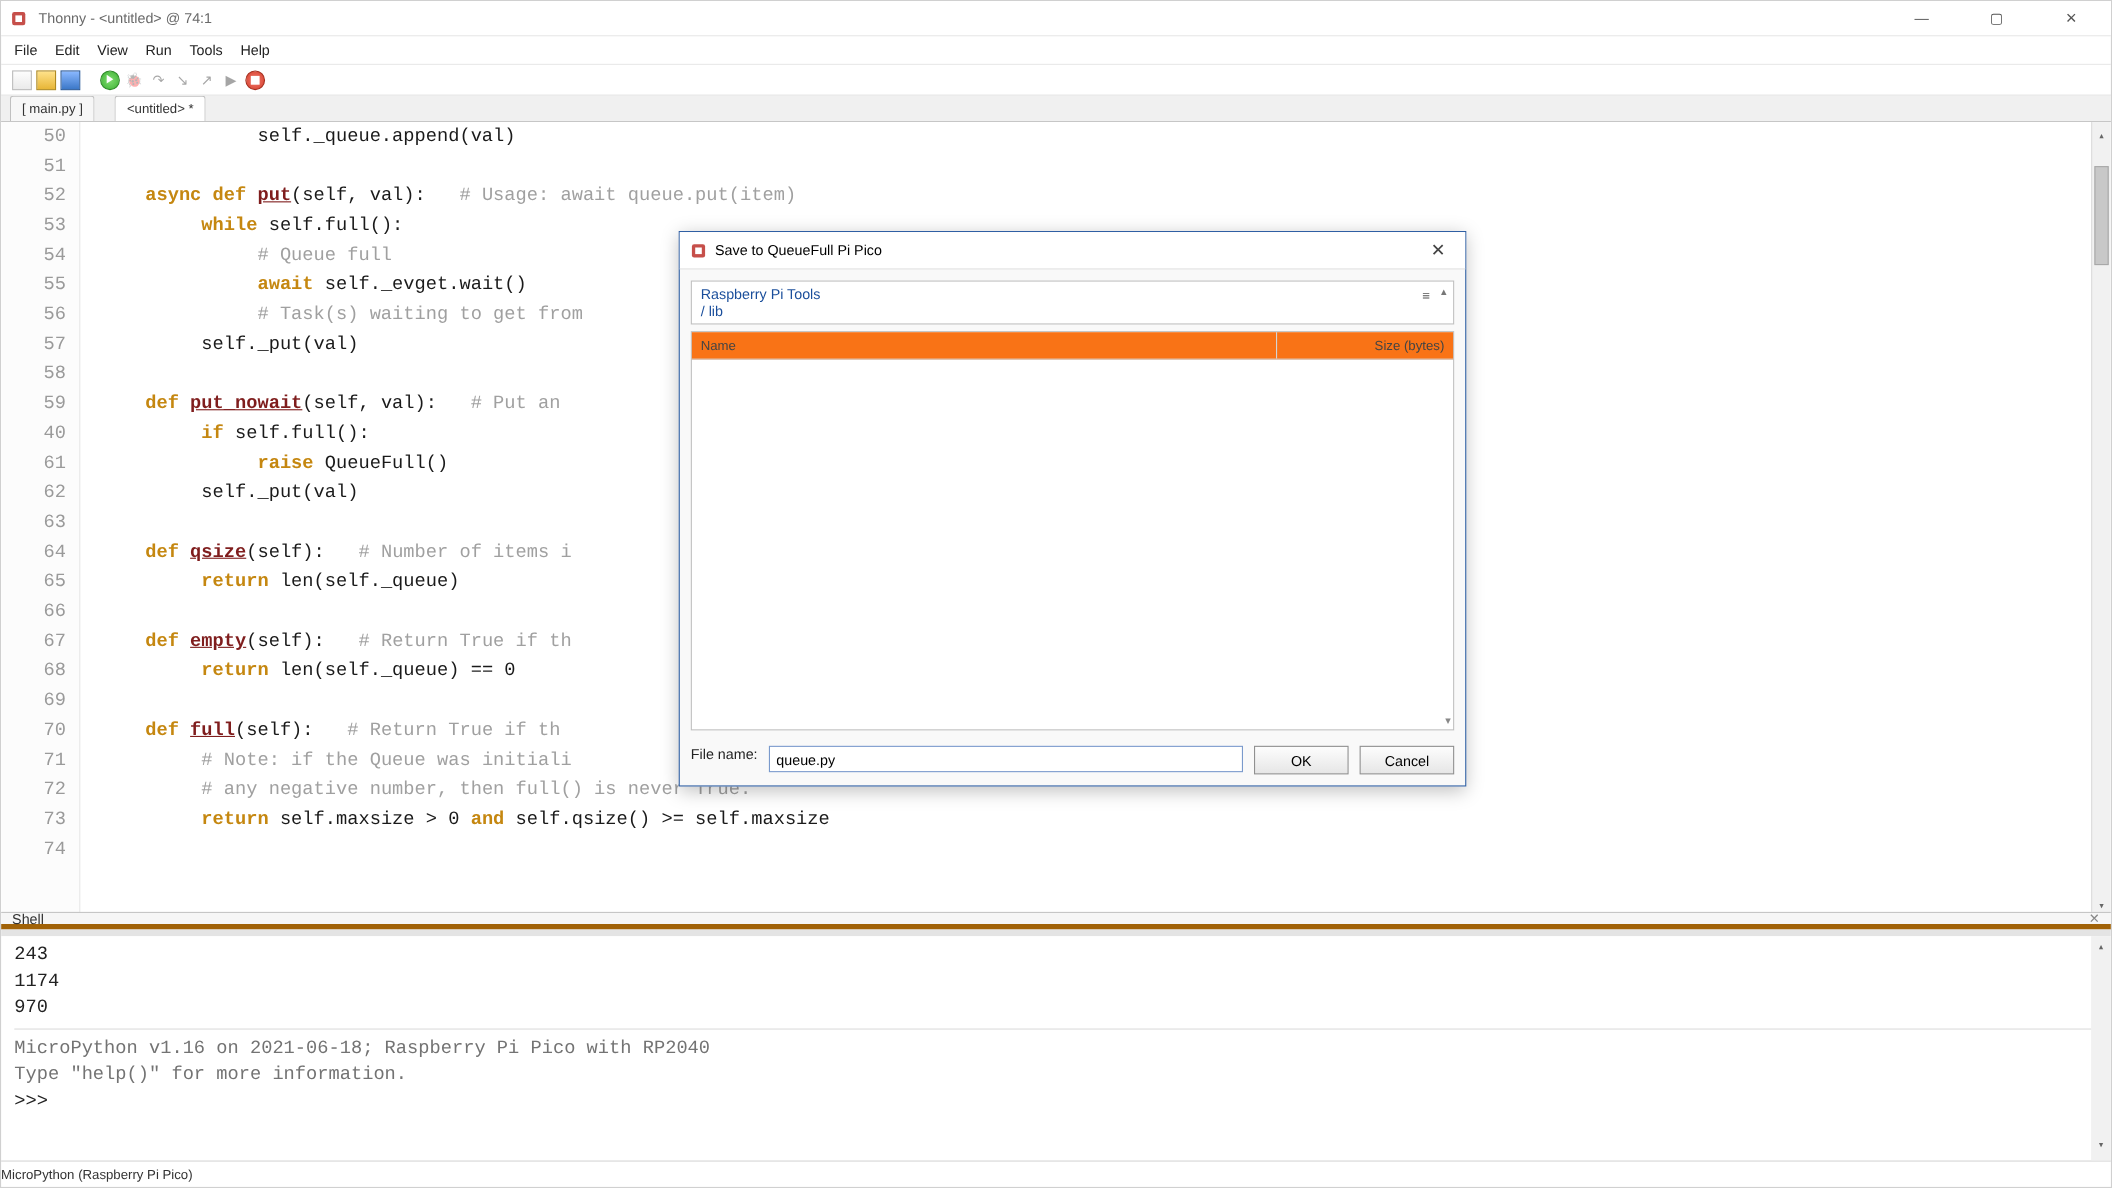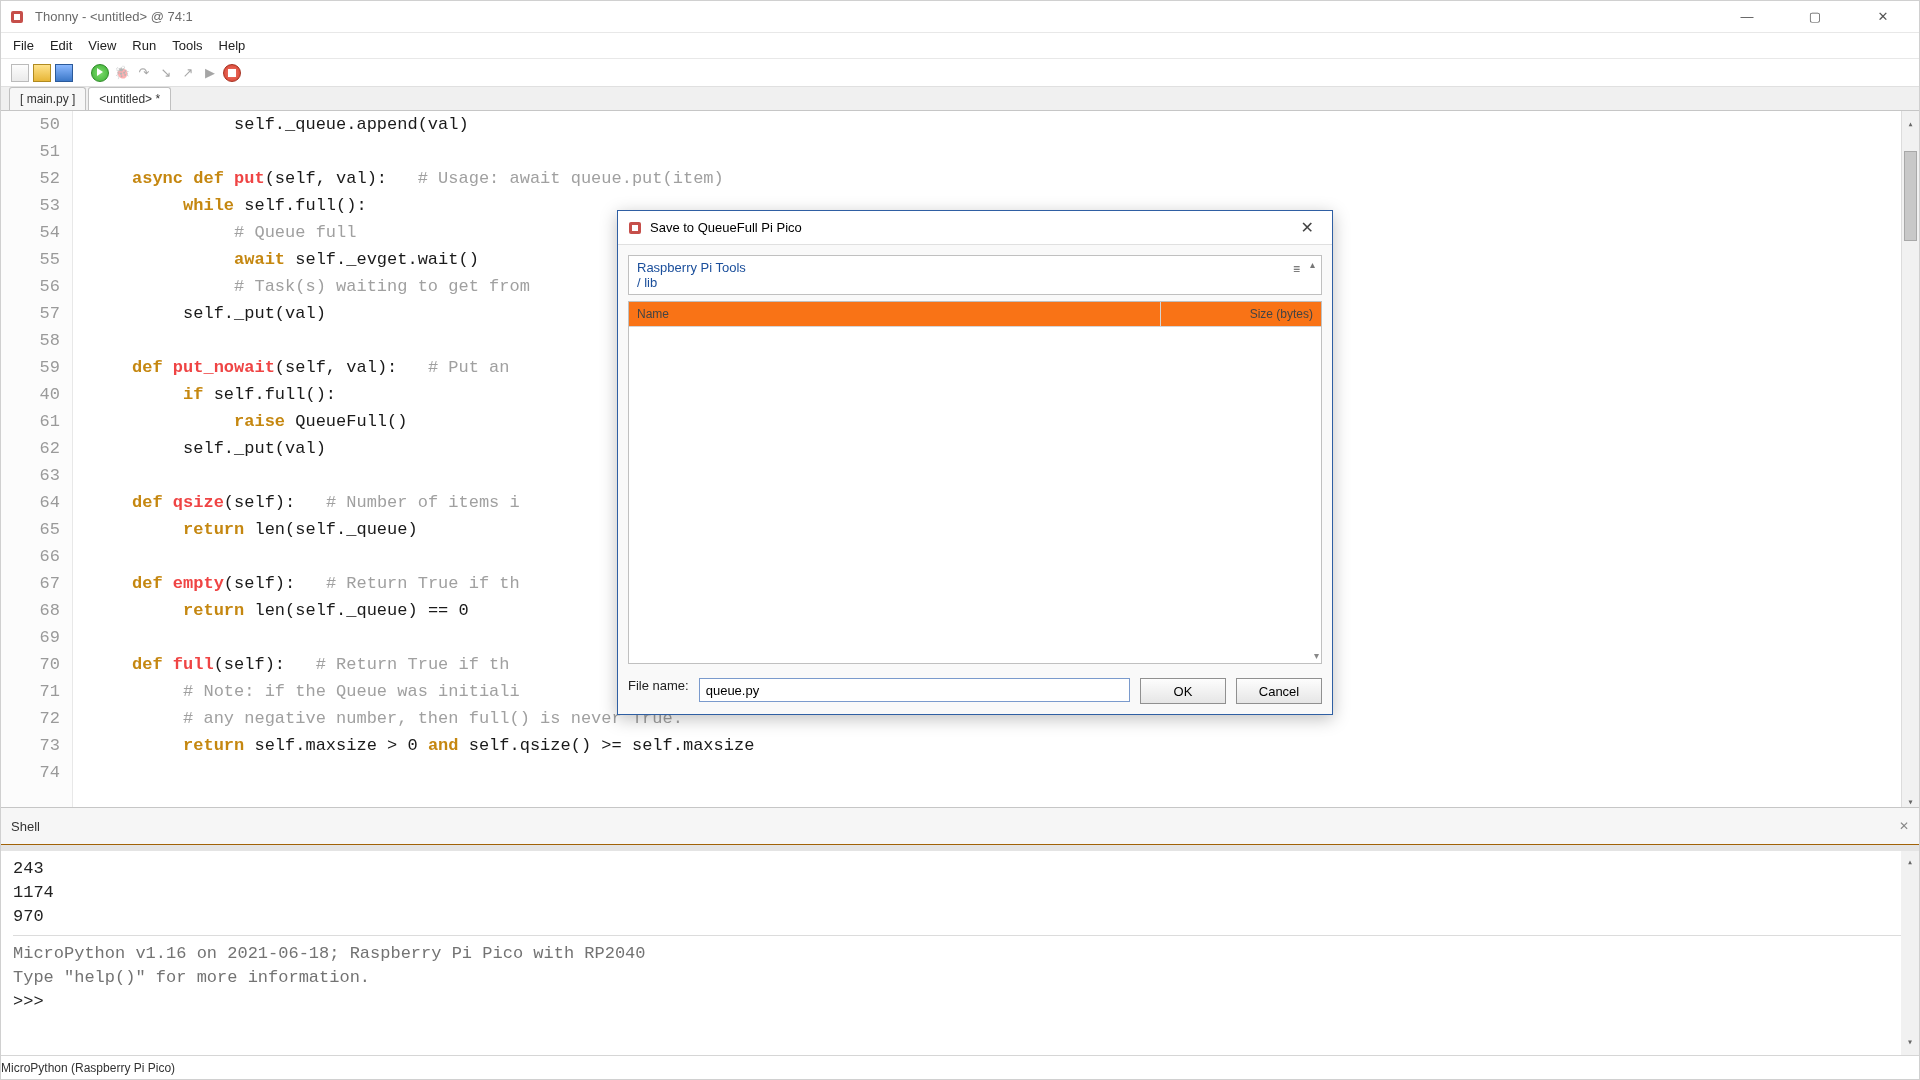--- a/index.html
+++ b/index.html
@@ -73,21 +73,21 @@
   font-size: 12px;
 }
 .tab {
   padding: 4px 10px 4px 10px;
   border: 1px solid #c0c0c0;
   border-bottom: none;
   background: #f7f7f7;
   color: #333;
   border-top-left-radius: 3px;
   border-top-right-radius: 3px;
-  margin-right: 2px;
+  margin-right: 18px;
 }
 .tab.active { background: #fff; }
 .editor-area {
   flex: 1;
   display: flex;
   flex-direction: column;
   overflow: hidden;
 }
 .editor {
   flex: 1;
@@ -111,32 +111,32 @@
 .gutter div { height: 27px; }
 .code {
   flex: 1;
   white-space: pre;
   padding-left: 8px;
   color: #1a1a1a;
   position: relative;
 }
 .code .line { height: 27px; }
 .kw { color: #c58710; font-weight: bold; }
-.fn { color: #ef4444; font-weight: bold; }
+.fn { color: #7f1d1d; font-weight: bold; text-decoration: underline; }
 .cm { color: #a0a0a0; }
 .editor-scroll { position: absolute; right: 0; top: 0; bottom: 0; width: 18px; background: #f1f1f1; border-left:1px solid #dcdcdc; }
 .editor-scroll .thumb { position:absolute; left:2px; right:2px; top:40px; height:90px; background:#c8c8c8; border:1px solid #a8a8a8; }
 .editor-scroll .arrow { position:absolute; left:0; right:0; height:18px; text-align:center; color:#666; font-size:10px; }
 .editor-scroll .arrow.up { top:0; }
 .editor-scroll .arrow.down { bottom:0; }
 .shell-header {
-  height: 38px;
+  height: 16px;
   background: #f6f6f6;
   border-top: 1px solid #c6c6c6;
-  border-bottom: 1px solid #a16207;
+  border-bottom: 5px solid #a16207;
   display: flex;
   align-items: center;
   padding-left: 10px;
   font-size: 13px;
   color: #333;
   position: relative;
 }
 .shell-header .x { position:absolute; right:10px; color:#888; font-size:12px; }
 .shell-body {
   height: 210px;

